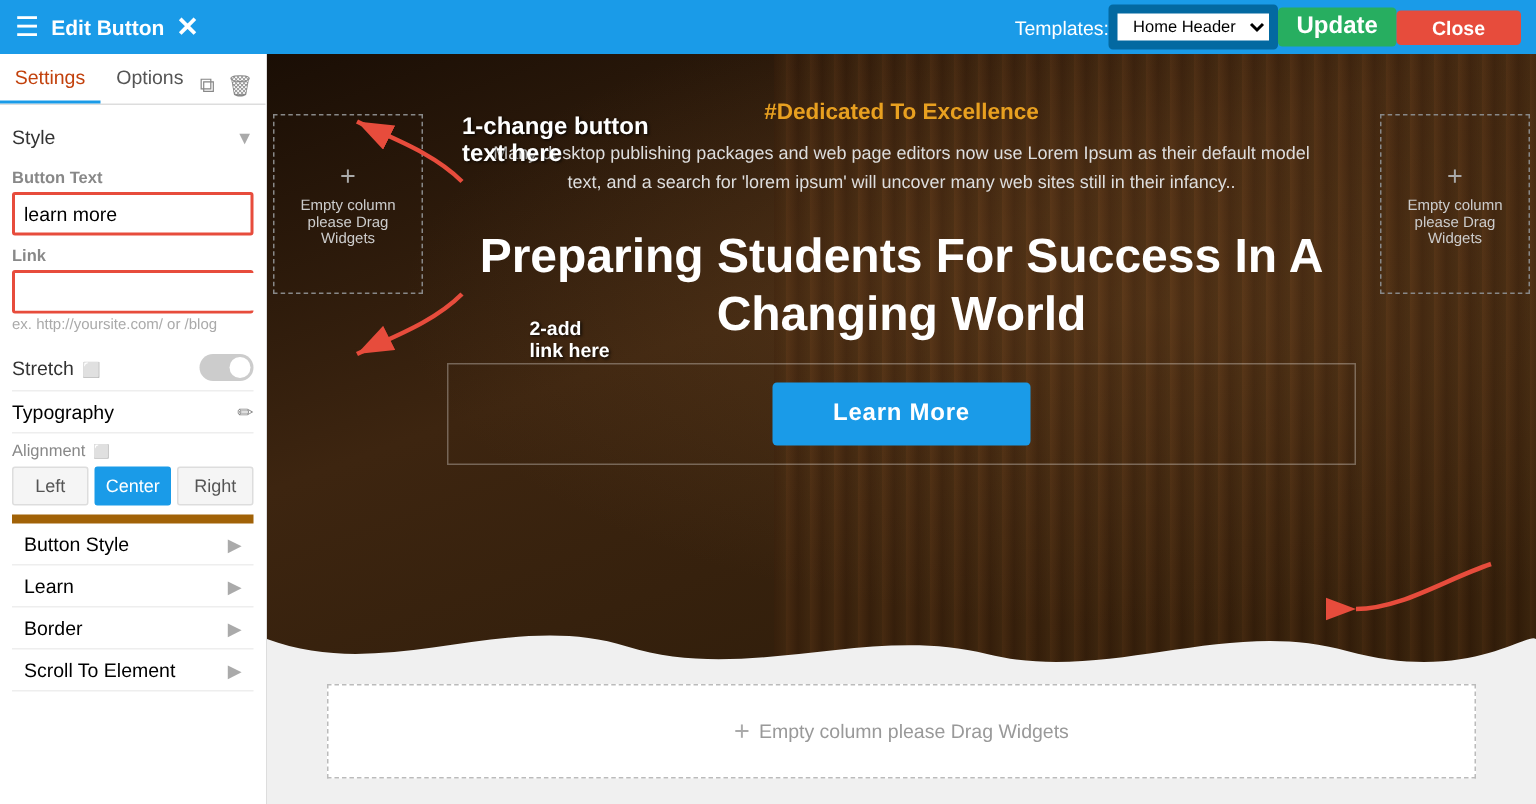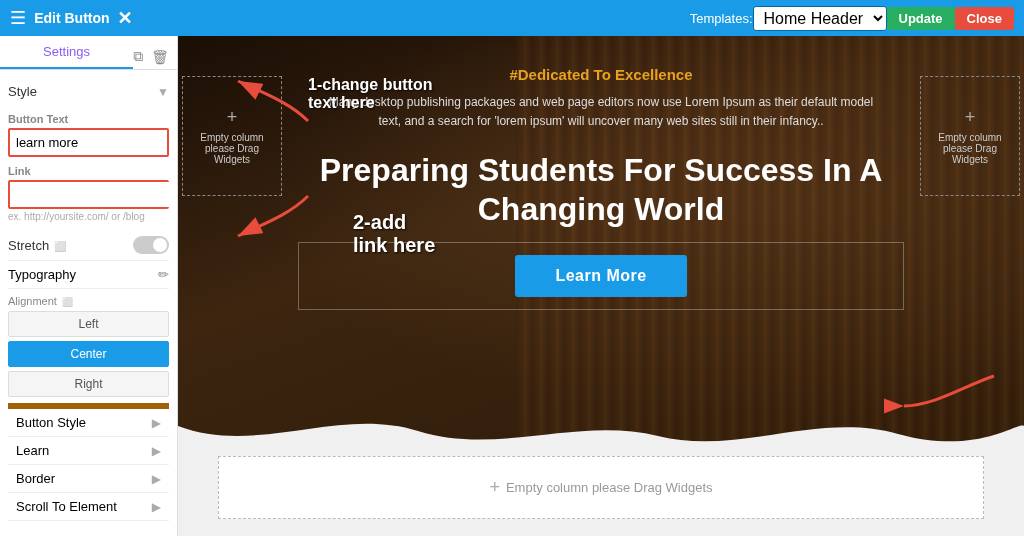--- a/index.html
+++ b/index.html
@@ -11,46 +11,46 @@
       background: #1a9be8; height: 36px; padding: 0 10px;
     }
     #top-bar-left { display: flex; align-items: center; gap: 8px; }
     #top-bar-title { color: #fff; font-weight: bold; font-size: 14px; }
     #top-bar-close { background: none; border: none; color: #fff; font-size: 16px; cursor: pointer; }
     #top-bar-close-x { color: #fff; font-size: 18px; font-weight: bold; }
     #hamburger-icon { color: #fff; font-size: 18px; }
     #top-bar-right { display: flex; align-items: center; gap: 0; }
     #templates-label { color: #fff; font-size: 13px; }
     #templates-select {
-      background: #fff; border: 1px solid #0369a1; border-radius: 3px;
-      padding: 2px 6px; font-size: 16px; cursor: pointer;
+      background: #fff; border: 6px solid #0369a1; border-radius: 3px;
+      padding: 2px 6px; font-size: 11px; cursor: pointer;
     }
     #update-btn {
       background: #27ae60; color: #fff; border: none; border-radius: 3px;
-      padding: 4px 12px; font-size: 13px; cursor: pointer; font-weight: bold;
+      padding: 4px 12px; font-size: 16px; cursor: pointer; font-weight: bold;
     }
     #close-btn {
       background: #e74c3c; color: #fff; border: none; border-radius: 3px;
-      padding: 4px 12px; font-size: 13px; cursor: pointer; font-weight: bold;
+      padding: 4px 24px; font-size: 13px; cursor: pointer; font-weight: bold;
     }
 
     
     #main-layout { display: flex; height: calc(536px - 36px); }
 
     
     #sidebar {
       width: 178px; background: #fff; border-right: 1px solid #ddd;
       display: flex; flex-direction: column; overflow-y: auto; flex-shrink: 0;
     }
     #sidebar-tabs { display: flex; border-bottom: 1px solid #ddd; }
     .sidebar-tab {
       flex: 1; padding: 8px 0; text-align: center; font-size: 13px;
       color: #555; cursor: pointer; border-bottom: 2px solid transparent;
     }
-    .sidebar-tab.active { color: #8b5cf6; border-bottom: 2px solid #1a9be8; }
+    .sidebar-tab.active { color: #c2410c; border-bottom: 2px solid #1a9be8; }
     #sidebar-icons { display: flex; align-items: center; padding: 4px 8px; gap: 8px; border-bottom: 1px solid #eee; }
     #copy-icon, #trash-icon { color: #888; font-size: 14px; cursor: pointer; }
 
     #button-section { padding: 8px; }
     .section-row {
       display: flex; align-items: center; justify-content: space-between;
       padding: 6px 8px; border-bottom: 1px solid #eee; cursor: pointer;
     }
     .section-row-label { font-size: 13px; color: #000000; }
     .section-row-arrow { color: #aaa; font-size: 12px; }
@@ -82,21 +82,21 @@
     #stretch-toggle::after {
       content: ''; position: absolute; width: 14px; height: 14px;
       background: #fff; border-radius: 50%; top: 2px; right: 2px;
     }
 
     .edit-row { display: flex; align-items: center; justify-content: space-between; padding: 6px 0; border-bottom: 1px solid #eee; }
     #edit-pencil { color: #888; cursor: pointer; font-size: 13px; }
 
     .alignment-section { padding: 6px 0; border-bottom: 6px solid #a16207; }
     .align-label { font-size: 11px; color: #888; margin-bottom: 4px; }
-    .align-buttons { display: flex; gap: 4px; flex-direction: column; }
+    .align-buttons { display: flex; gap: 4px; }
     .align-btn {
       flex: 1; padding: 5px 0; border: 1px solid #ddd; background: #f5f5f5;
       font-size: 12px; cursor: pointer; border-radius: 2px; text-align: center; color: #555;
     }
     .align-btn.active { background: #1a9be8; color: #fff; border-color: #1a9be8; }
 
     
     #content-area { flex: 1; position: relative; overflow: hidden; }
 
     
@@ -167,21 +167,21 @@
 
     
     #annotation-1 {
       position: absolute; top: 40px; left: 130px; z-index: 20;
       color: #fff; font-size: 16px; font-weight: 900; text-align: left;
       text-shadow: 1px 1px 2px rgba(0,0,0,0.8);
       pointer-events: none;
     }
     #annotation-2 {
       position: absolute; top: 175px; left: 175px; z-index: 20;
-      color: #fff; font-size: 20px; font-weight: 900; text-align: left;
+      color: #fff; font-size: 13px; font-weight: 900; text-align: left;
       text-shadow: 1px 1px 2px rgba(0,0,0,0.8);
       pointer-events: none;
     }
 
     
     #arrow-svg-1 {
       position: absolute; top: 35px; left: 50px; z-index: 20;
       pointer-events: none;
     }
     #arrow-svg-2 {
@@ -210,20 +210,21 @@
     <button id="update-btn">Update</button>
     <button id="close-btn">Close</button>
   </div>
 </div>
 
 <div id="main-layout">
 
   <div id="sidebar">
     <div id="sidebar-tabs">
       <div class="sidebar-tab active">Settings</div>
+      <div class="sidebar-tab">Options</div>
       <div id="sidebar-icons" style="flex:0;border-bottom:none;padding:8px 8px 0 0;">
         <span id="copy-icon">⧉</span>
         <span id="trash-icon">🗑</span>
       </div>
     </div>
 
     <div id="button-section">
       
       <div id="button-type-row">
         <span id="button-type-label">Style</span>

